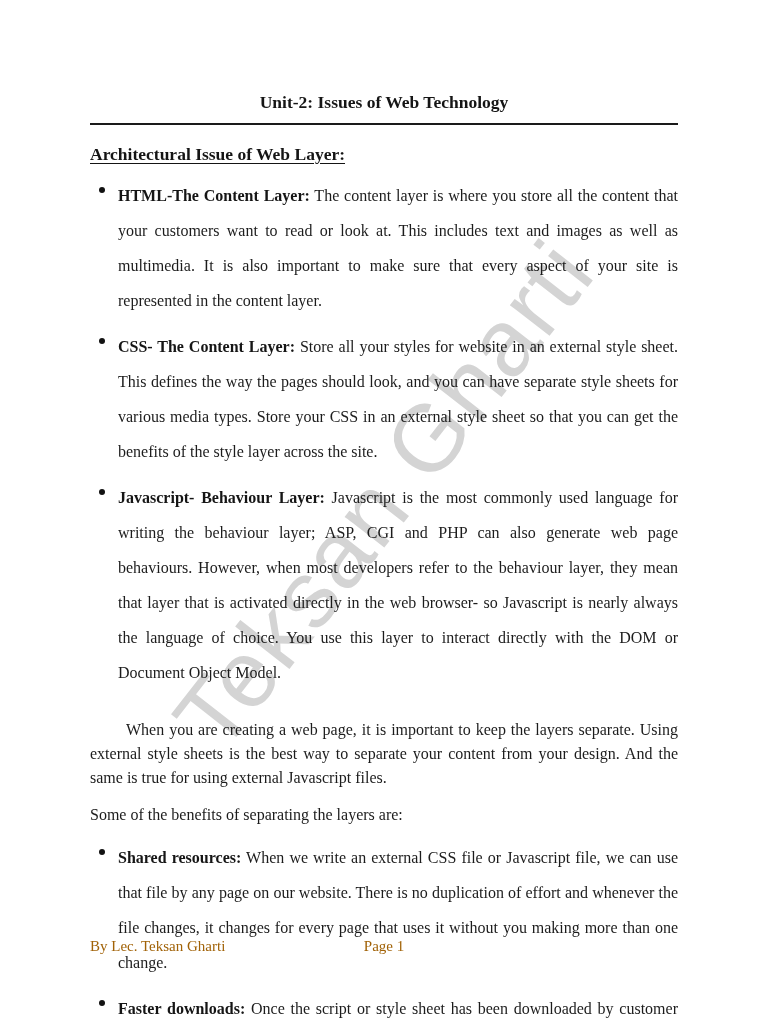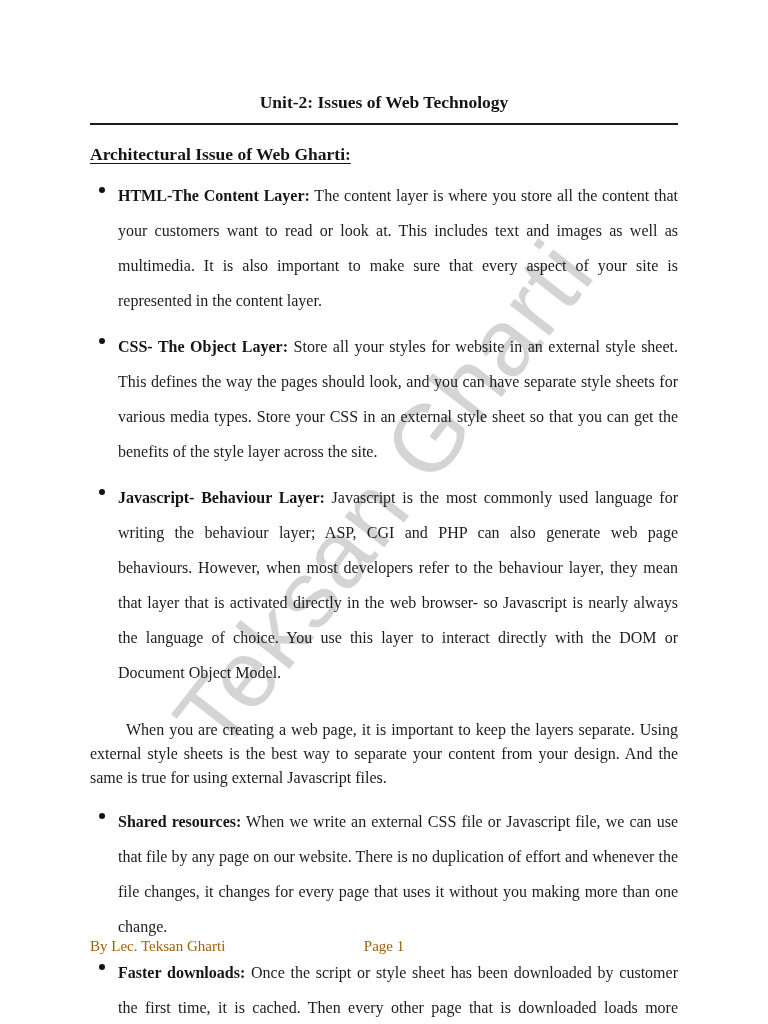--- a/index.html
+++ b/index.html
@@ -105,40 +105,41 @@
 <body>
 
 <div class="page">
 
   <div class="watermark">Teksan Gharti</div>
 
   <div class="content">
 
     <div class="doc-title">Unit-2: Issues of Web Technology</div>
 
-    <div class="section-heading">Architectural Issue of Web Gharti:</div>
+    <div class="section-heading">Architectural Issue of Web Layer:</div>
 
 
     <ul class="doc-list">
       <li>
         <span class="marker"></span>
         <span class="lead">HTML-The Content Layer:</span><span> The content layer is where you store all the content that your customers want to read or look at. This includes text and images as well as multimedia. It is also important to make sure that every aspect of your site is represented in the content layer.</span>
       </li>
       <li>
         <span class="marker"></span>
-        <span class="lead">CSS- The Object Layer:</span><span> Store all your styles for website in an external style sheet. This defines the way the pages should look, and you can have separate style sheets for various media types. Store your CSS in an external style sheet so that you can get the benefits of the style layer across the site.</span>
+        <span class="lead">CSS- The Content Layer:</span><span> Store all your styles for website in an external style sheet. This defines the way the pages should look, and you can have separate style sheets for various media types. Store your CSS in an external style sheet so that you can get the benefits of the style layer across the site.</span>
       </li>
       <li>
         <span class="marker"></span>
         <span class="lead">Javascript- Behaviour Layer:</span><span> Javascript is the most commonly used language for writing the behaviour layer; ASP, CGI and PHP can also generate web page behaviours. However, when most developers refer to the behaviour layer, they mean that layer that is activated directly in the web browser- so Javascript is nearly always the language of choice. You use this layer to interact directly with the DOM or Document Object Model.</span>
       </li>
     </ul>
 
     <p class="body-para first-line-indent">When you are creating a web page, it is important to keep the layers separate. Using external style sheets is the best way to separate your content from your design. And the same is true for using external Javascript files.</p>
 
+    <p class="body-para">Some of the benefits of separating the layers are:</p>
 
     <ul class="doc-list">
       <li>
         <span class="marker"></span>
         <span class="lead">Shared resources:</span><span> When we write an external CSS file or Javascript file, we can use that file by any page on our website. There is no duplication of effort and whenever the file changes, it changes for every page that uses it without you making more than one change.</span>
       </li>
       <li>
         <span class="marker"></span>
         <span class="lead">Faster downloads:</span><span> Once the script or style sheet has been downloaded by customer the first time, it is cached. Then every other page that is downloaded loads more quickly in the browser window.</span>
       </li>

